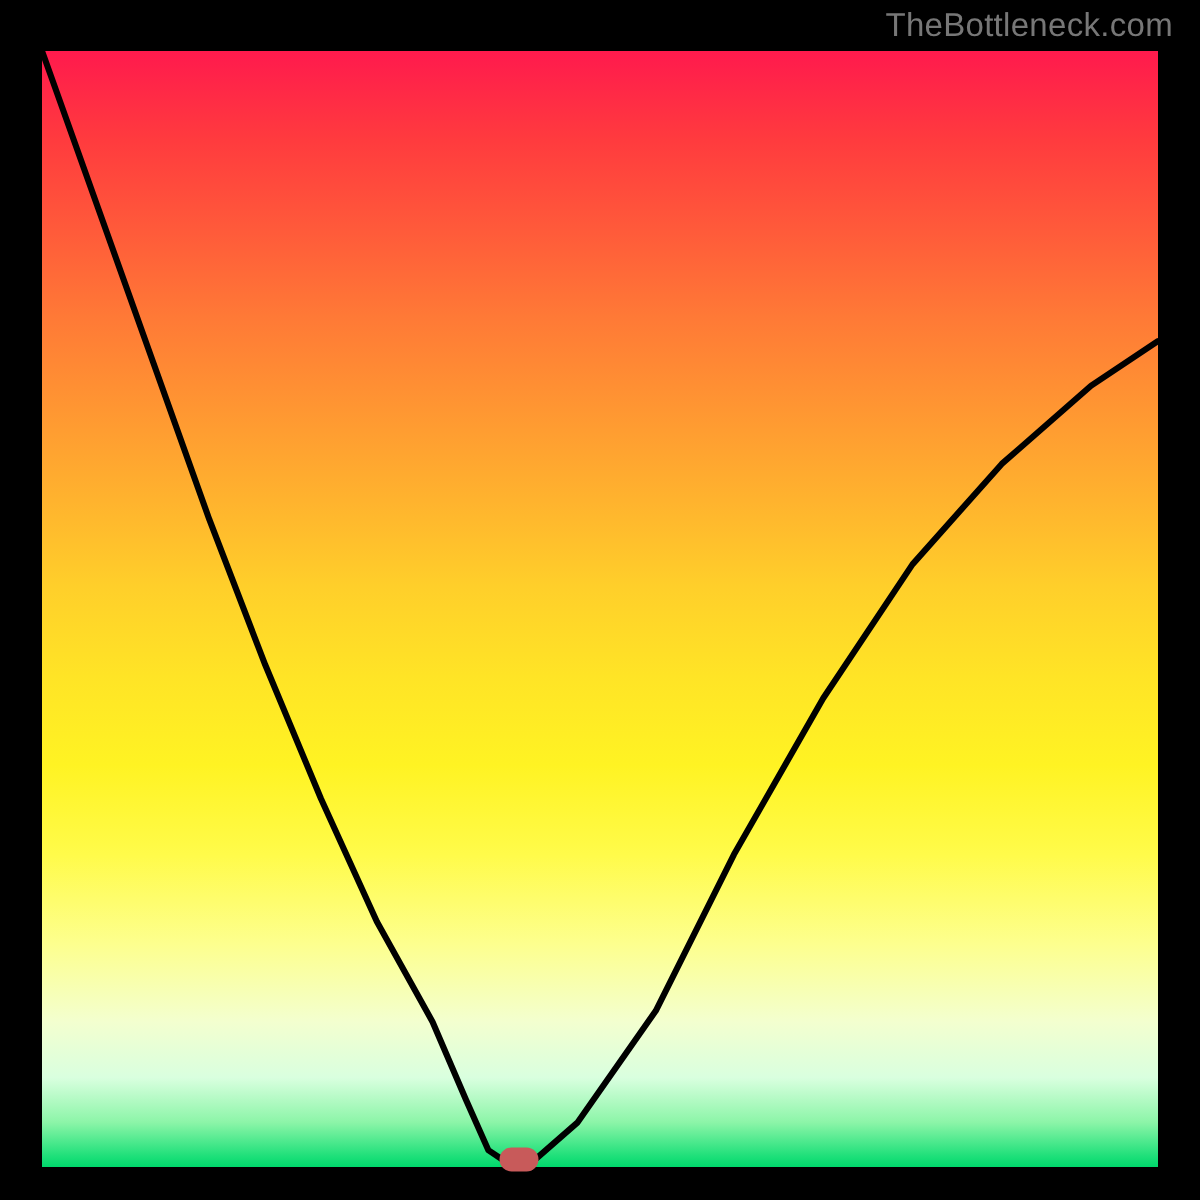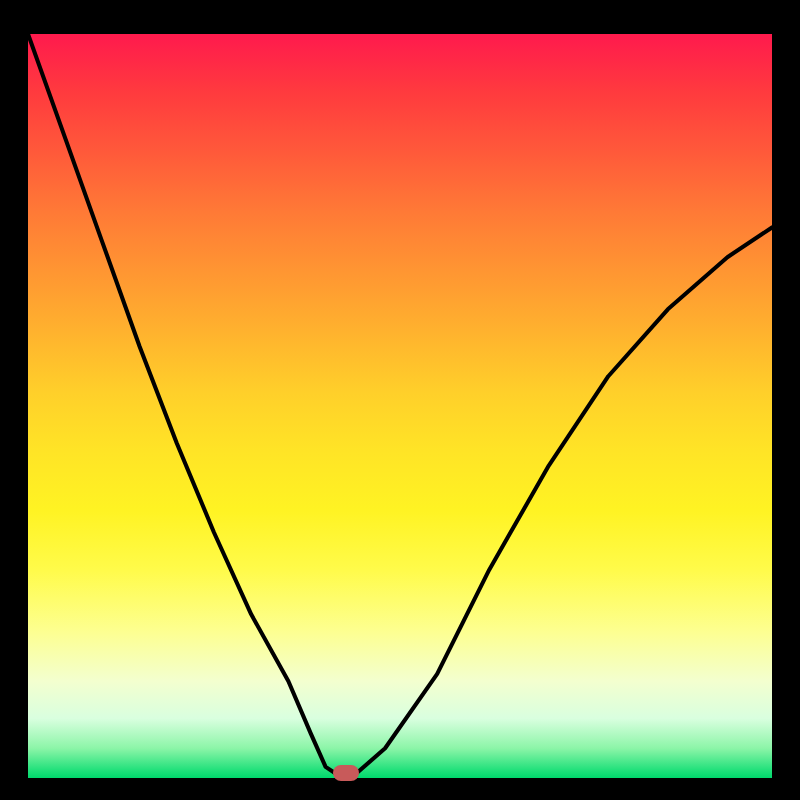--- a/index.html
+++ b/index.html
@@ -67,20 +67,21 @@
     background: #c85a5a;
     border-radius: 9px;
     transform: translate(-50%, -50%);
   }
 </style>
 </head>
 <body>
 
 <div class="frame">
 
+  <div class="watermark">TheBottleneck.com</div>
 
   <div class="plot-area">
 
     <svg viewBox="0 0 100 100" preserveAspectRatio="none">
       <path d="M 0 0
                L 5 14
                L 10 28
                L 15 42
                L 20 55
                L 25 67

